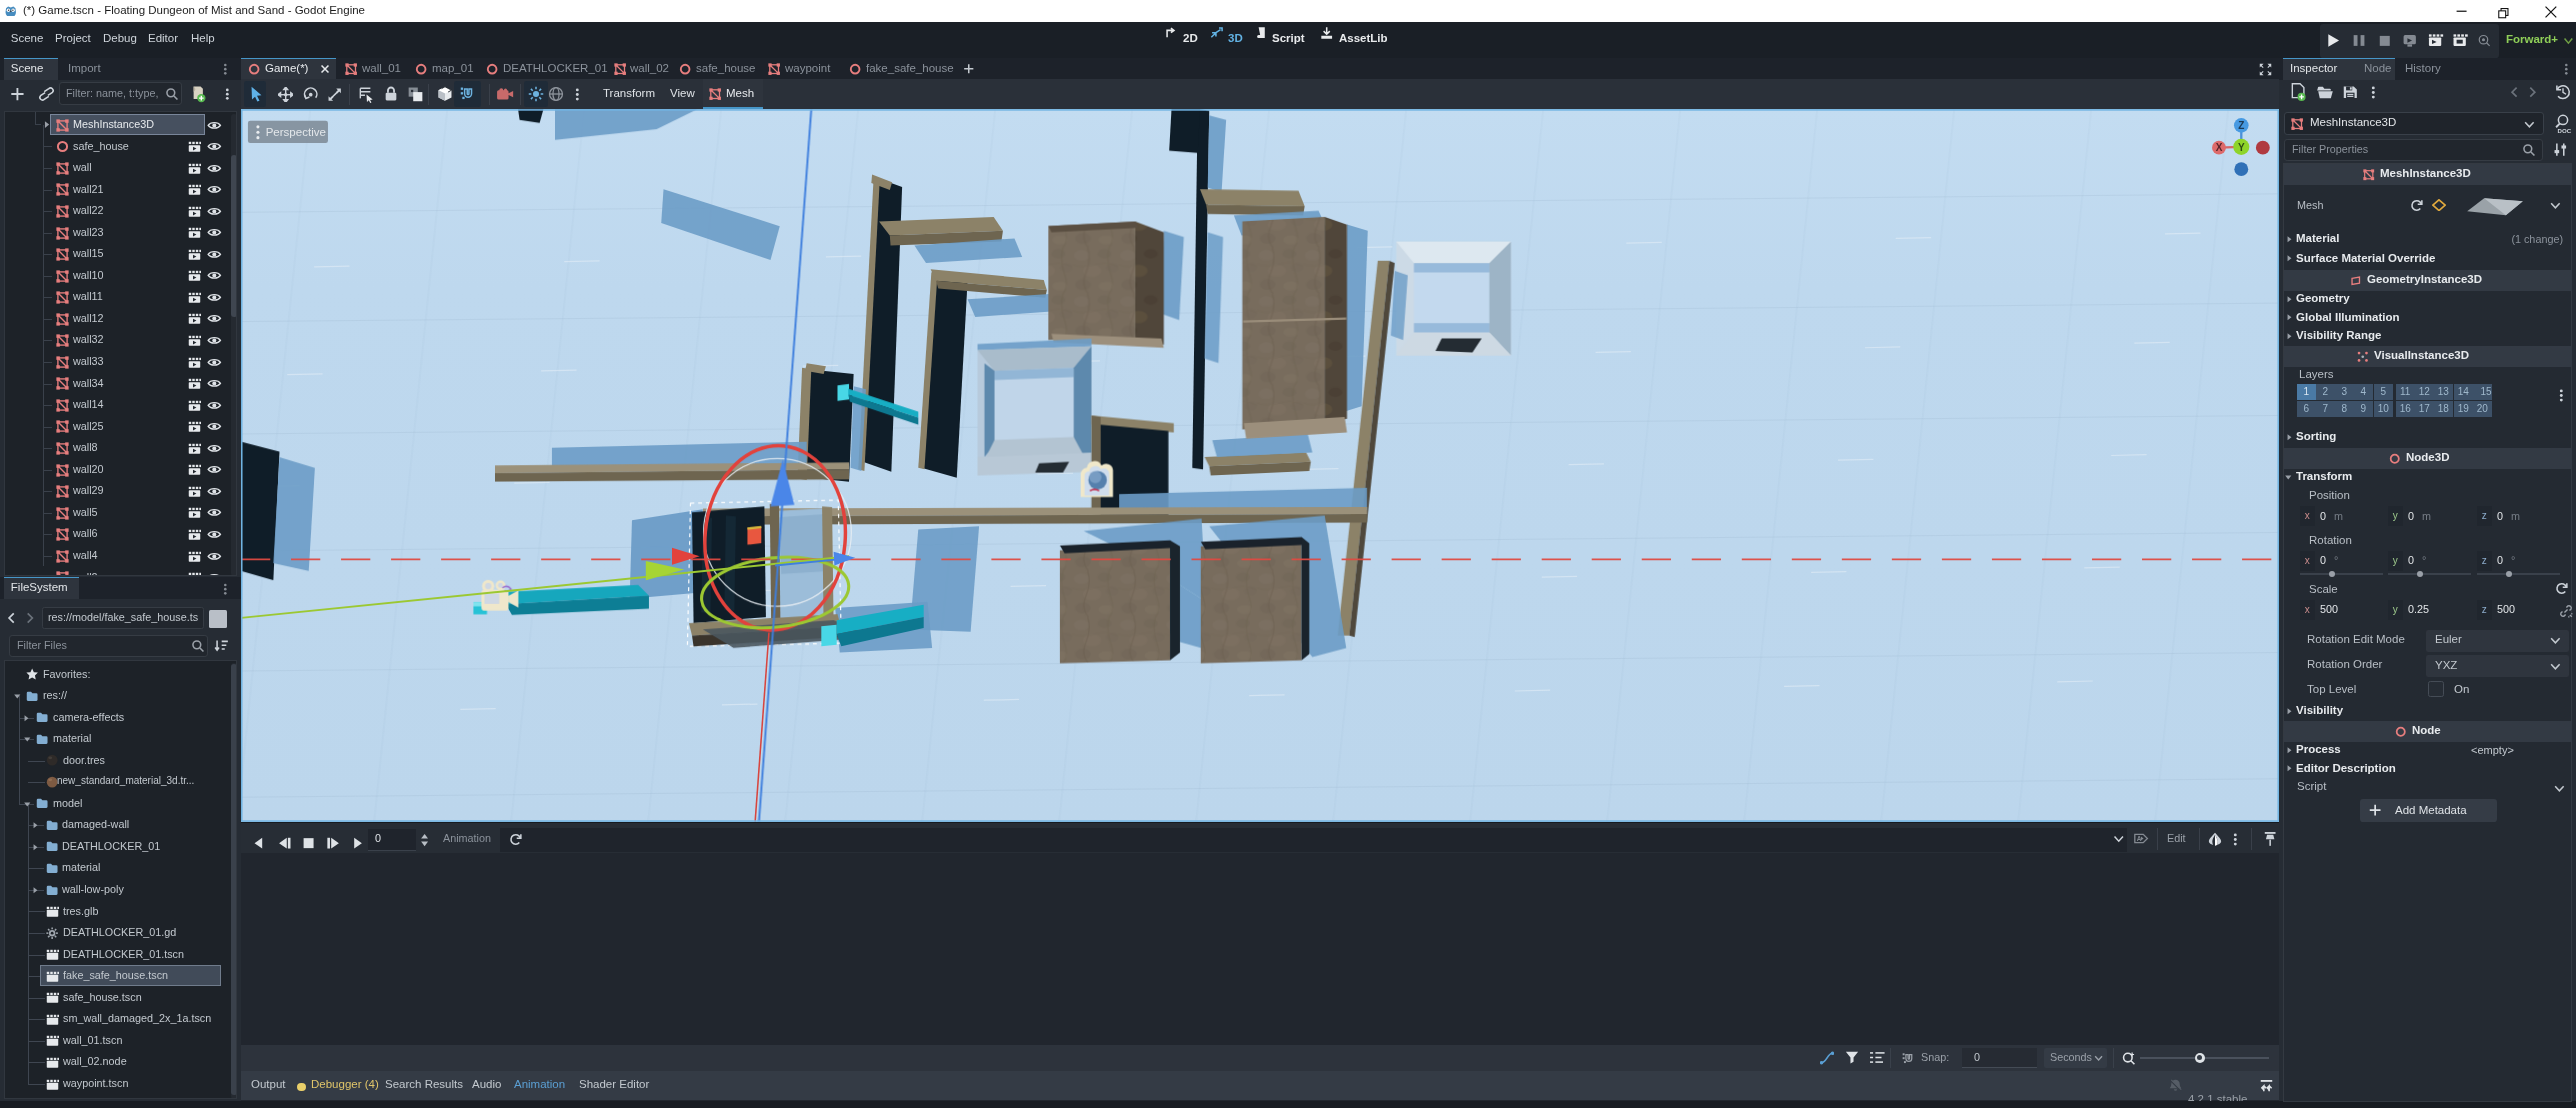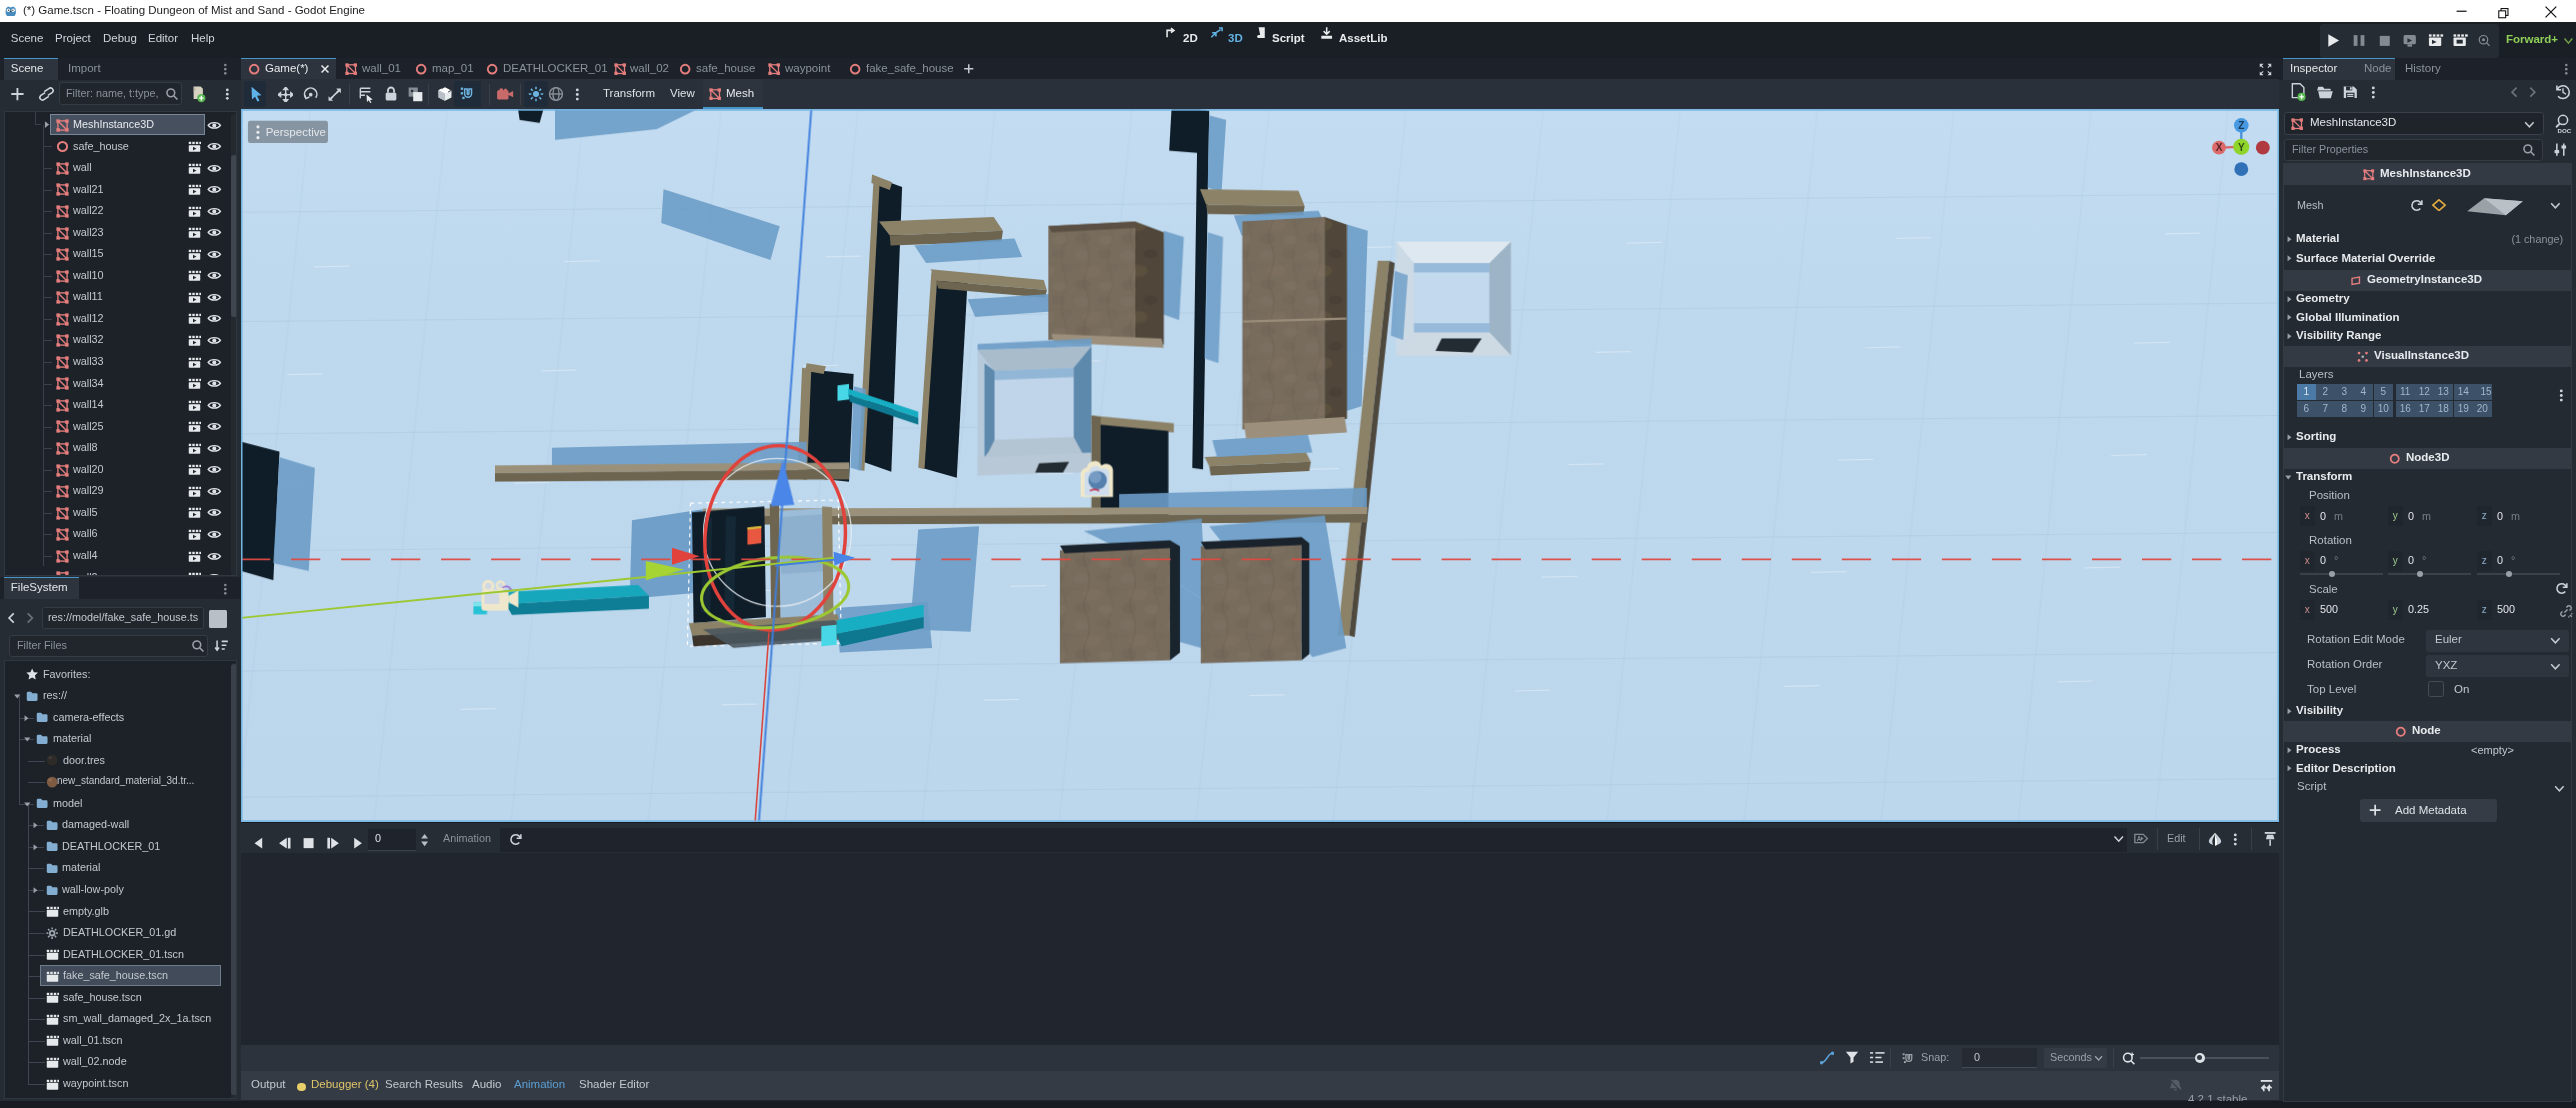--- a/index.html
+++ b/index.html
@@ -897,21 +897,21 @@
       <div class="abs" style="left:27px;top:910px;width:17px;height:0.8px;background:#3f4651"></div>
       <svg class="abs" style="left:45px;top:905px" width="13" height="11.5" viewBox="0 0 17 15">
             <g fill="#e6e9ec">
               <rect x="1" y="5" width="15" height="9" rx="1"></rect>
               <rect x="1" y="1" width="3.2" height="3"></rect>
               <rect x="5.6" y="1" width="3.2" height="3"></rect>
               <rect x="10.2" y="1" width="3.2" height="3"></rect>
               <rect x="14.8" y="1" width="2.2" height="3"></rect>
             </g>
           </svg>
-      <div class="abs txt" style="left:62px;top:904px;font-size:10.8px;color:#c3c9cf">empty.glb</div>
+      <div class="abs txt" style="left:62px;top:904px;font-size:10.8px;color:#c3c9cf">tres.glb</div>
       <div class="abs" style="left:27px;top:932px;width:17px;height:0.8px;background:#3f4651"></div>
       <svg class="abs" style="left:45px;top:926px" width="12.3" height="12.3" viewBox="0 0 16 16">
             <g fill="#9fa6ae">
               <circle cx="8" cy="8" r="4.2"></circle>
               <g stroke="#9fa6ae" stroke-width="2">
                 <line x1="8" y1="0.5" x2="8" y2="3"></line>
                 <line x1="8" y1="13" x2="8" y2="15.5"></line>
                 <line x1="0.5" y1="8" x2="3" y2="8"></line>
                 <line x1="13" y1="8" x2="15.5" y2="8"></line>
                 <line x1="2.7" y1="2.7" x2="4.5" y2="4.5"></line>

